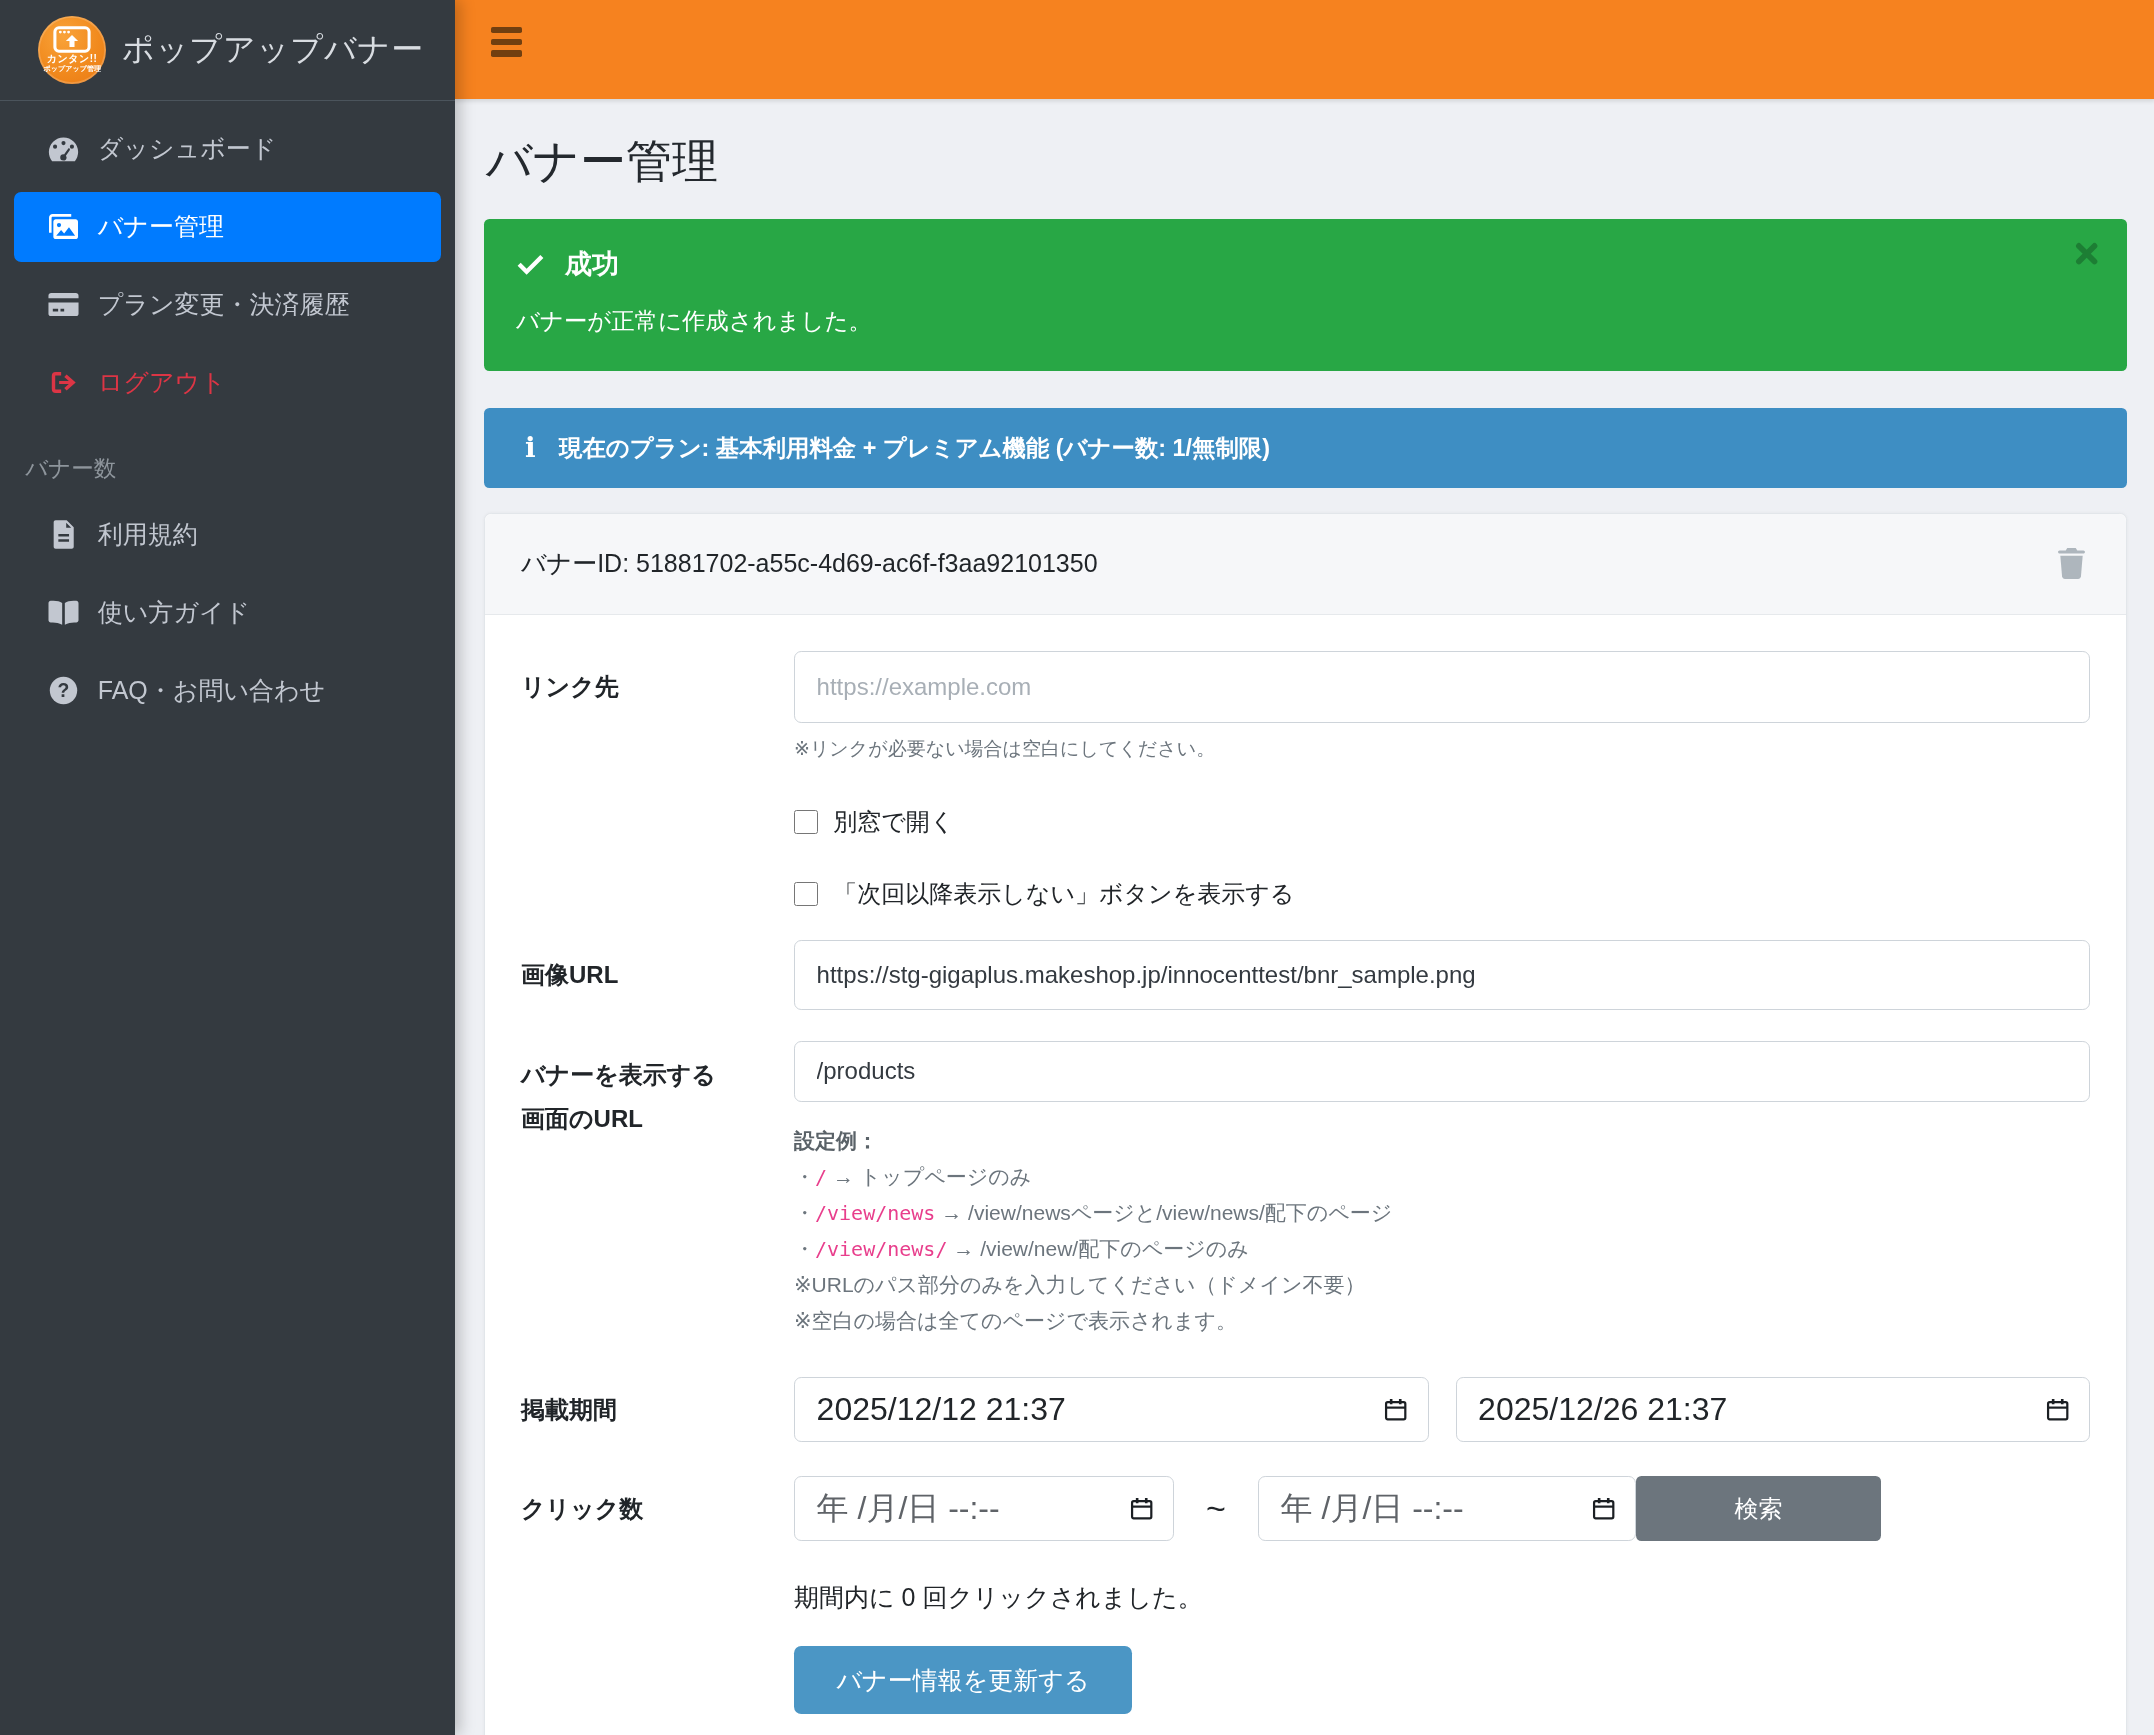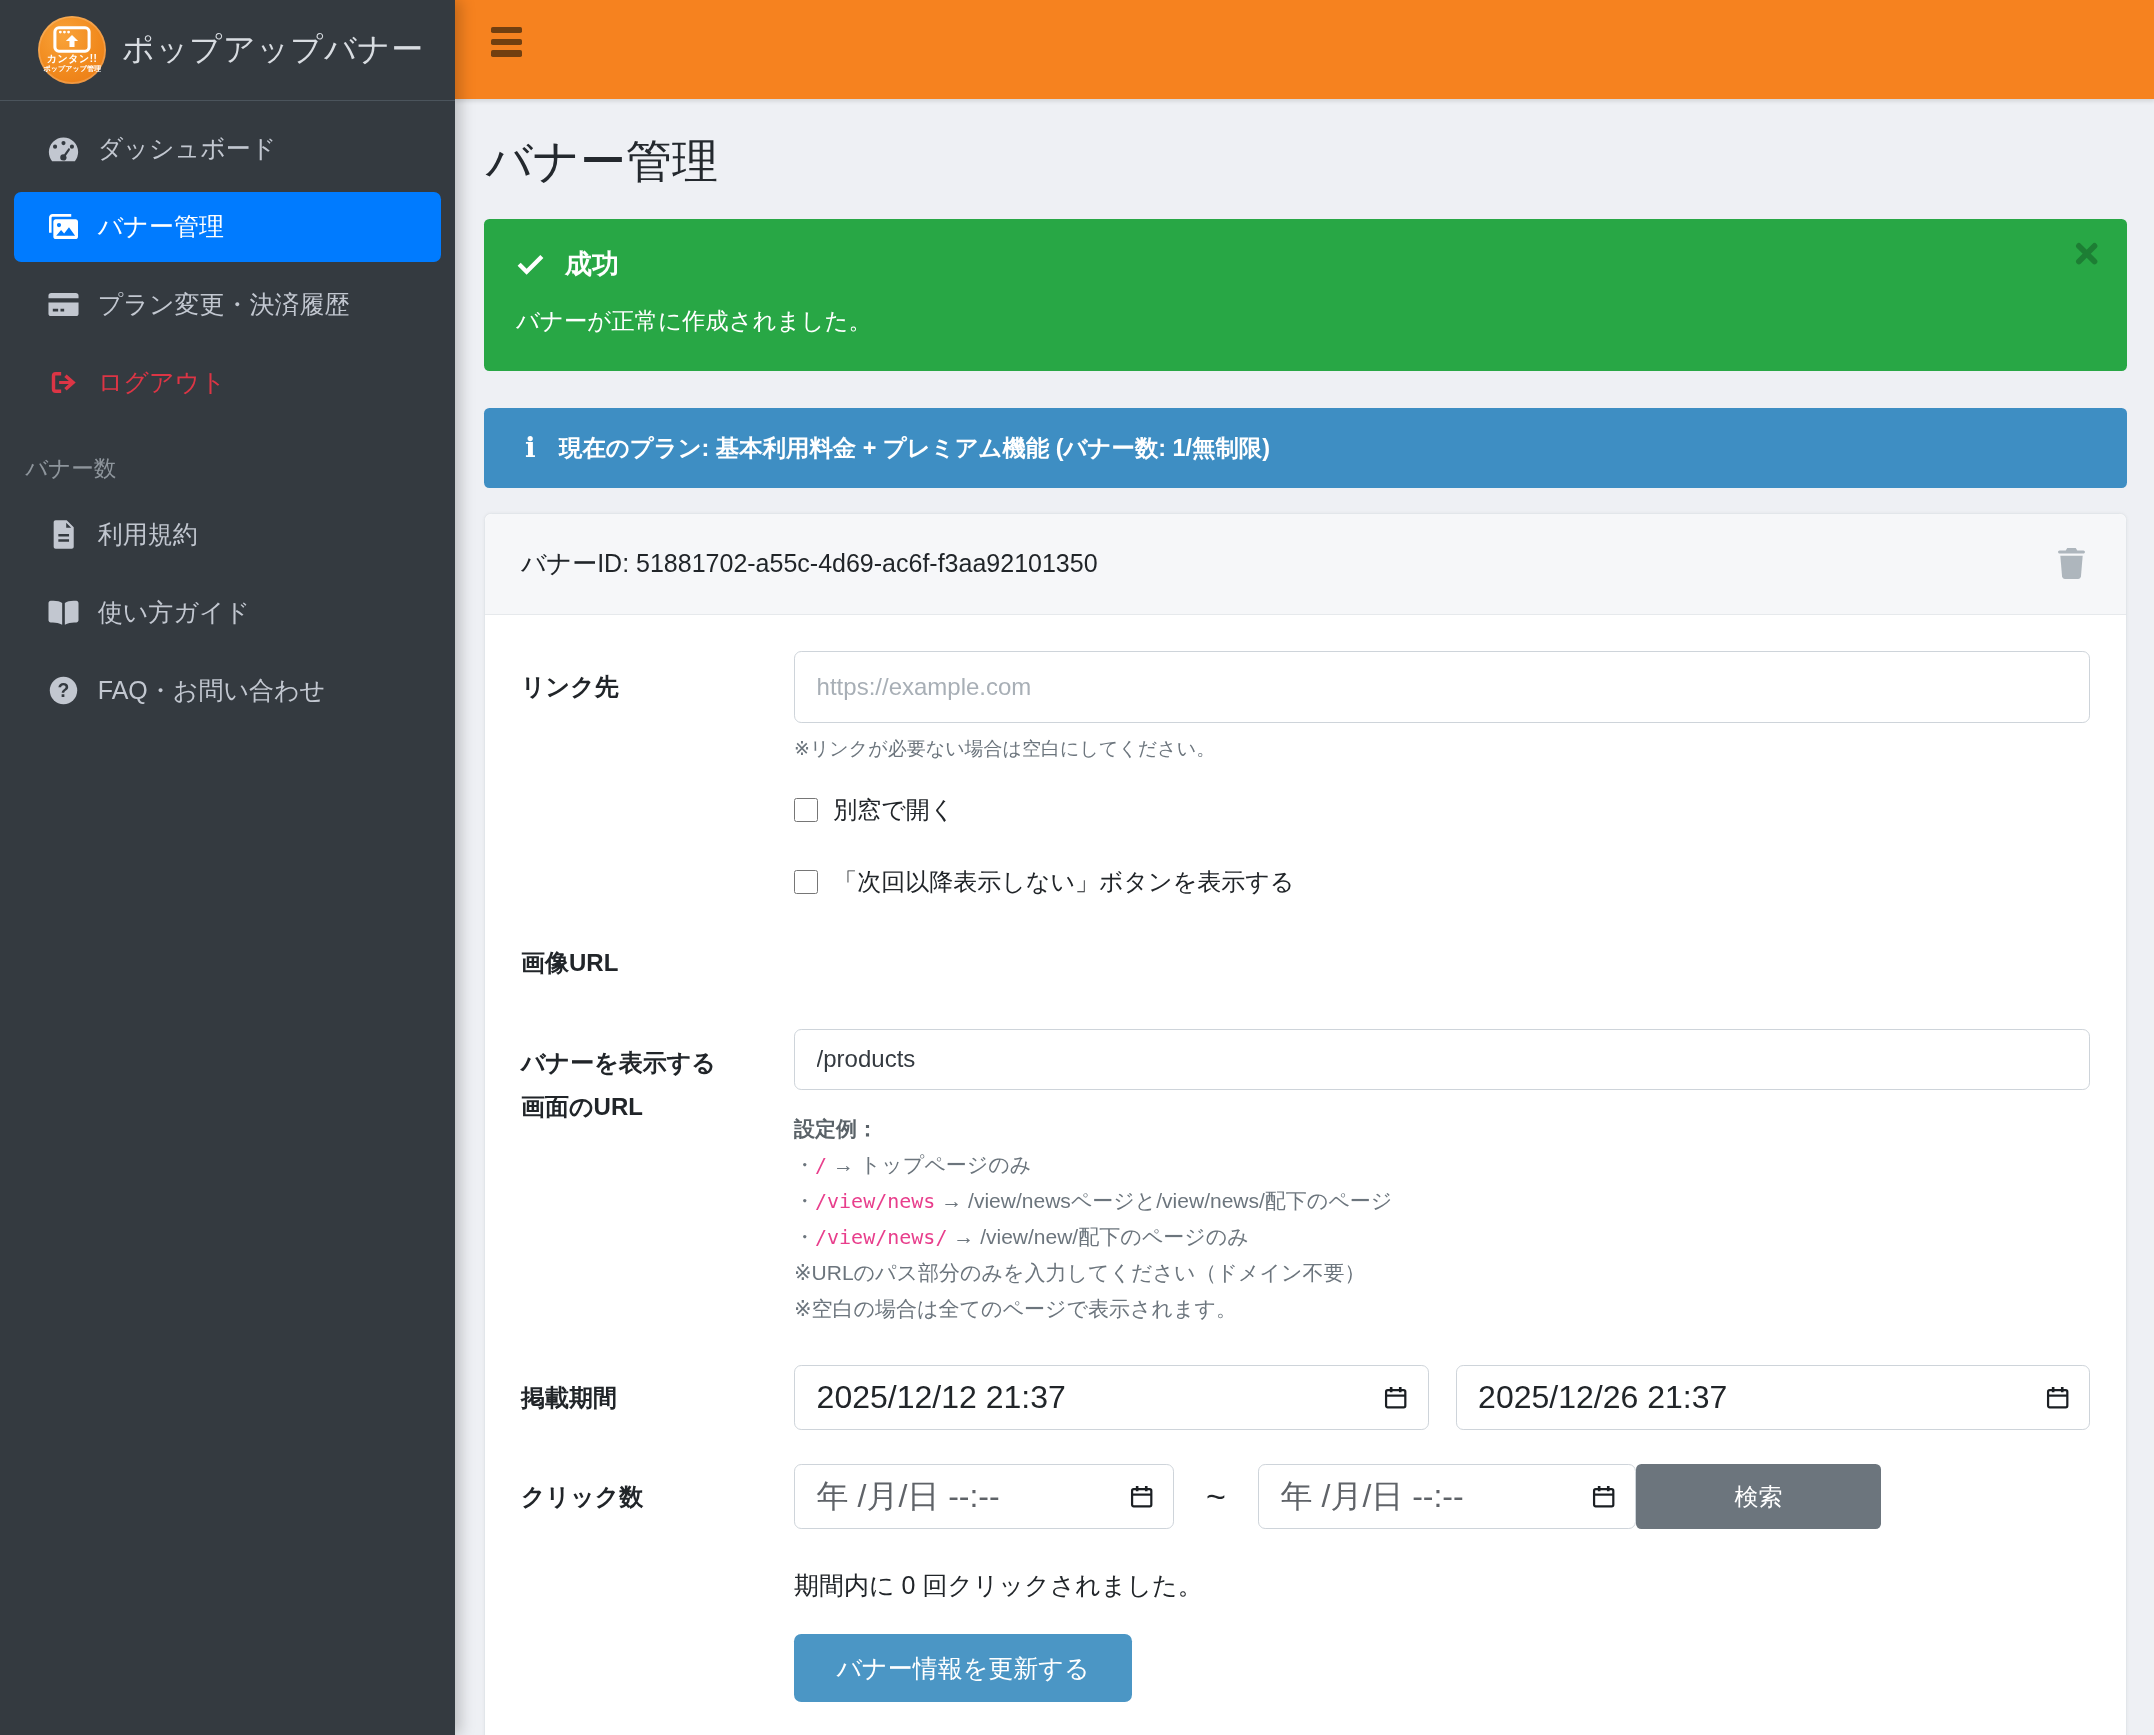--- a/index.html
+++ b/index.html
@@ -91,21 +91,21 @@
     width:100%; height:72px; border:0.9px solid #ced4da; border-radius:7.2px;
     padding:0 21.6px; font-size:24px; color:#343a40; background:#fff;
     font-family:"Liberation Sans","DejaVu Sans",sans-serif; outline:none;
   }
   .tinput.h78 { height:70px; } .tinput.h76 { height:61px; }
   .tinput::placeholder { color:#a8afb6; opacity:1; }
 
   .note { color:#6c757d; font-size:19px; margin-top:12.6px; }
   .check-row { display:flex; align-items:center; gap:15.3px; font-size:24px; cursor:pointer; }
   .check-row input { width:24px; height:24px; cursor:pointer; }
-  .mt38 { margin-top:32px; } .mt44 { margin-top:40px; }
+  .mt38 { margin-top:44px; } .mt44 { margin-top:40px; }
   .rowgap33 { margin-top:30px; } .rowgap34 { margin-top:31px; } .rowgap42 { margin-top:38px; } .rowgap38 { margin-top:34px; }
 
   .examples { margin-top:21.6px; font-size:21px; color:#6c757d; line-height:36px; }
   .examples .ex-title { font-weight:bold; color:#5a6268; }
   .examples code { font-family:"DejaVu Sans Mono","Liberation Mono",monospace; color:#e83e8c; font-size:20px; }
 
   .date-box {
     height:65px; border:0.9px solid #ced4da; border-radius:7.2px; background:#fff;
     display:flex; align-items:center; justify-content:space-between;
     padding:0 20px 0 21.6px; font-size:32px; color:#212529; cursor:text;
@@ -278,20 +278,23 @@
               </label>
               <label class="check-row mt44">
                 <input type="checkbox" style="">
                 <span>「次回以降表示しない」ボタンを表示する</span>
               </label>
             </div>
           </div>
 
           <div class="frow rowgap33">
             <div class="flabel vcenter-78">画像URL</div>
+            <div>
+              <input class="tinput h78" type="text" value="https://stg-gigaplus.makeshop.jp/innocenttest/bnr_sample.png" style="">
+            </div>
           </div>
 
           <div class="frow rowgap34">
             <div class="flabel label-2line">
               <div>バナーを表示する</div>
               <div>画面のURL</div>
             </div>
             <div>
               <input class="tinput h76" type="text" value="/products" style="">
               <div class="examples">

